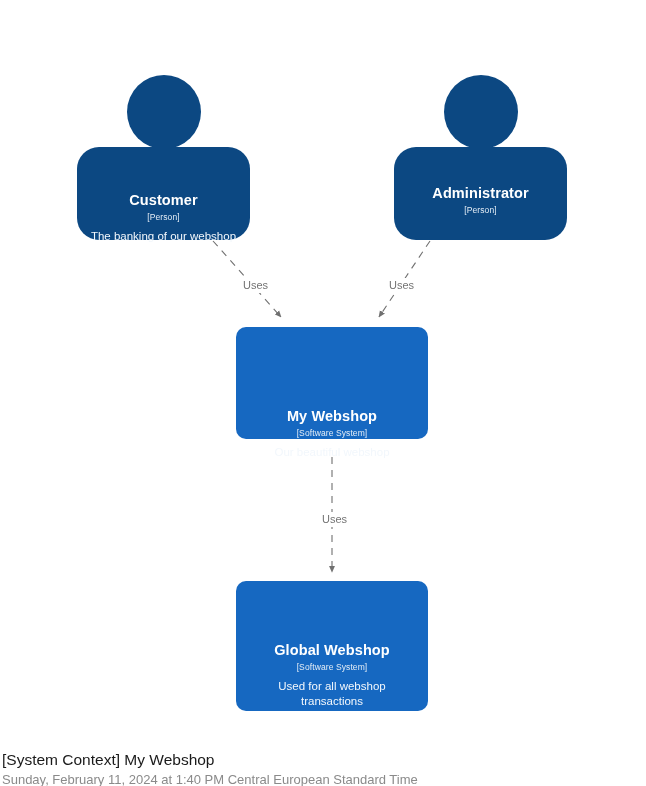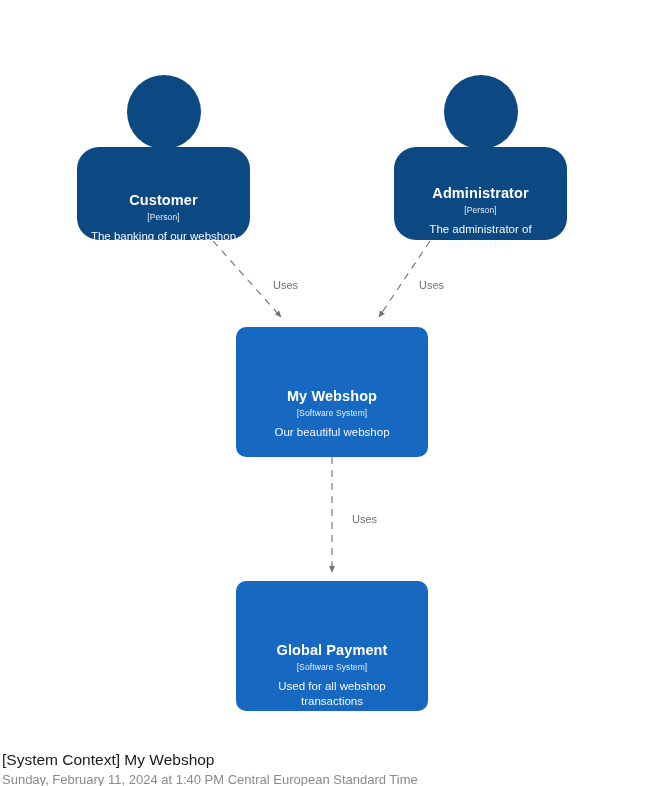--- a/index.html
+++ b/index.html
@@ -91,21 +91,20 @@
 
   
   .edge-label {
     position: absolute;
     font-size: 11px;
     color: #737373;
     background: #ffffff;
     padding: 1px 3px;
     white-space: nowrap;
     line-height: 1.2;
-    margin-left: 30px;
   }
 
   
   #footer {
     position: absolute;
     left: 0;
     top: 750px;
     width: 646px;
     padding-left: 2px;
   }
@@ -154,32 +153,31 @@
       <div class="node-type">[Person]</div>
       <div class="node-desc">The banking of our webshop</div>
     </div>
   </div>
 
   <div class="person" style="left:394px; top:75px; width:173px; height:165px;">
     <div class="head" style="top:0px; width:74px; height:74px;"></div>
     <div class="body" style="top:72px; height:93px; padding-top:17px;">
       <div class="node-name">Administrator</div>
       <div class="node-type">[Person]</div>
-      <div class="node-desc" style="padding:0 24px;">The administrator of the webshop</div>
     </div>
   </div>
 
-  <div class="system" style="left:236px; top:327px; width:192px; height:130px; padding-top:40px;">
+  <div class="system" style="left:236px; top:327px; width:192px; height:112px; padding-top:60px;">
     <div class="node-name">My Webshop</div>
     <div class="node-type">[Software System]</div>
     <div class="node-desc">Our beautiful webshop</div>
   </div>
 
   <div class="system" style="left:236px; top:581px; width:192px; height:130px; padding-top:40px;">
-    <div class="node-name">Global Payment</div>
+    <div class="node-name">Global Webshop</div>
     <div class="node-type">[Software System]</div>
     <div class="node-desc">Used for all webshop transactions</div>
   </div>
 
 </div>
 
 <div id="footer">
   <div class="title">[System Context] My Webshop</div>
   <div class="subtitle">Sunday, February 11, 2024 at 1:40 PM Central European Standard Time</div>
 </div>

